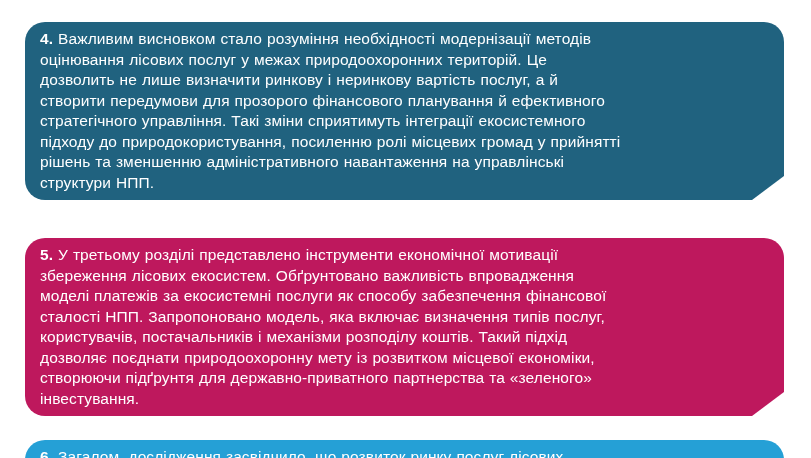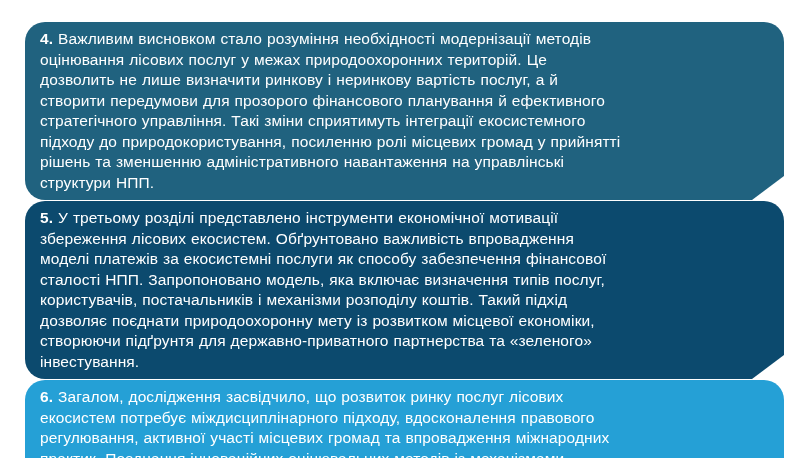--- a/index.html
+++ b/index.html
@@ -14,21 +14,21 @@
     font-family: "Liberation Sans", "DejaVu Sans", sans-serif;
   }
   .slide {
     position: relative;
     width: 811px;
     height: 458px;
     box-sizing: border-box;
     padding: 22px 27px 22px 25px;
     display: flex;
     flex-direction: column;
-    gap: 1px;
+    gap: 24px;
   }
   .card {
     box-sizing: border-box;
     width: 759px;
     flex: 1 1 0;
     color: #ffffff;
     padding: 7px 16px 7px 15px;
     border-radius: 20px 20px 6px 20px;
     clip-path: polygon(0 0, 100% 0, 100% calc(100% - 24px), calc(100% - 32px) 100%, 0 100%);
     display: flex;
@@ -48,21 +48,21 @@
 </style>
 </head>
 <body>
 
 <div class="slide">
 
   <div class="card" style="background: rgb(32, 98, 127);">
     <p><span class="num">4.</span> <span>Важливим висновком стало розуміння необхідності модернізації методів оцінювання лісових послуг у межах природоохоронних територій. Це дозволить не лише визначити ринкову і неринкову вартість послуг, а й створити передумови для прозорого фінансового планування й ефективного стратегічного управління. Такі зміни сприятимуть інтеграції екосистемного підходу до природокористування, посиленню ролі місцевих громад у прийнятті рішень та зменшенню адміністративного навантаження на управлінські структури НПП.</span></p>
   </div>
 
-  <div class="card" style="background: #0c4a6e;">
+  <div class="card" style="background: #be185d; margin-top: 14px;">
     <p><span class="num">5.</span> <span>У третьому розділі представлено інструменти економічної мотивації збереження лісових екосистем. Обґрунтовано важливість впровадження моделі платежів за екосистемні послуги як способу забезпечення фінансової сталості НПП. Запропоновано модель, яка включає визначення типів послуг, користувачів, постачальників і механізми розподілу коштів. Такий підхід дозволяє поєднати природоохоронну мету із розвитком місцевої економіки, створюючи підґрунтя для державно-приватного партнерства та «зеленого» інвестування.</span></p>
   </div>
 
   <div class="card" style="background: rgb(37, 160, 214);">
     <p><span class="num">6.</span> <span>Загалом, дослідження засвідчило, що розвиток ринку послуг лісових екосистем потребує міждисциплінарного підходу, вдосконалення правового регулювання, активної участі місцевих громад та впровадження міжнародних практик. Поєднання інноваційних оцінювальних методів із механізмами фінансування дозволить створити дієву систему управління природними ресурсами, що відповідатиме європейським стандартам і забезпечить як екологічну, так і соціально-економічну стійкість лісового господарства в Україні.</span></p>
   </div>
 
 </div>
 
 </body></html>

